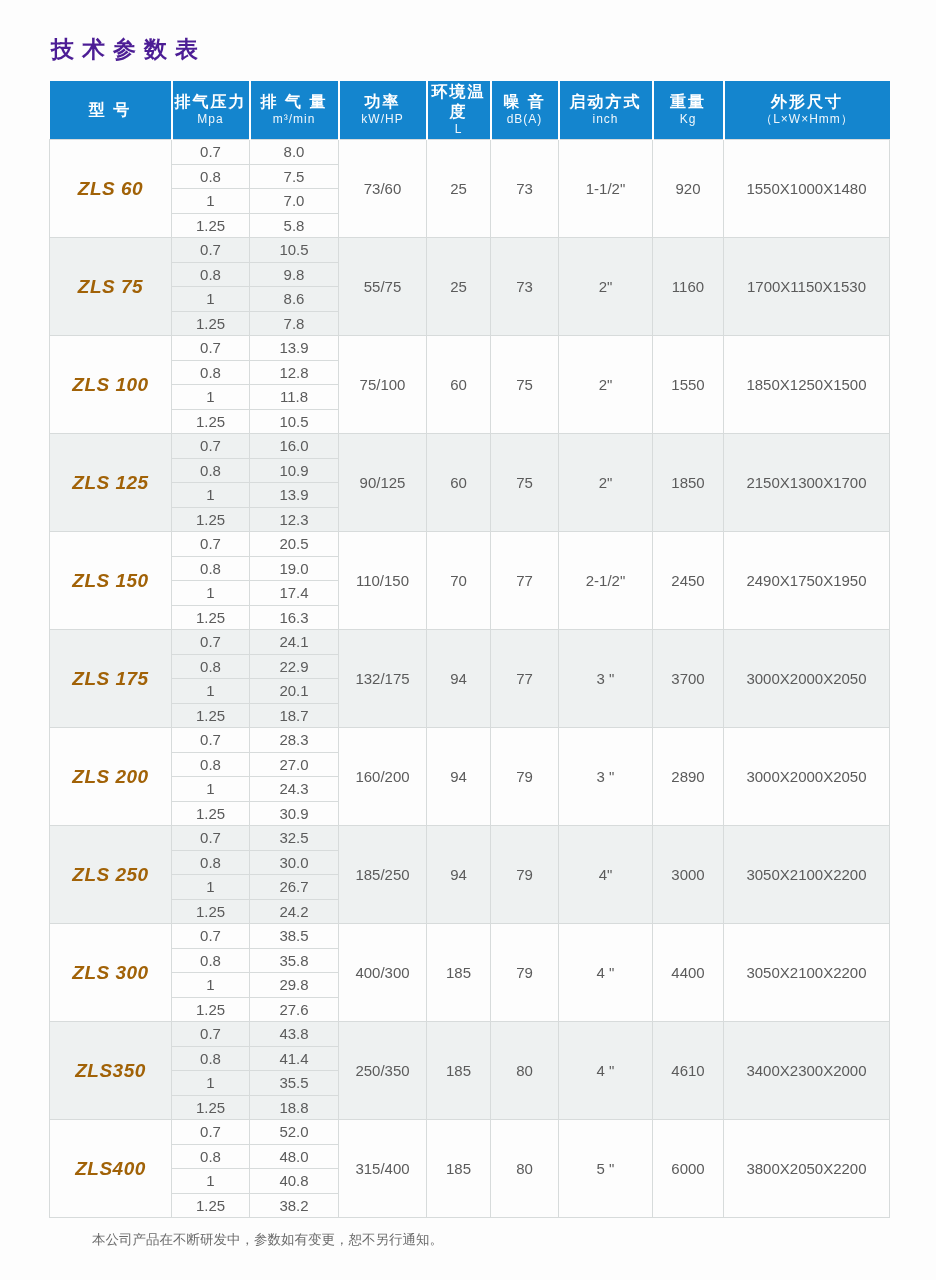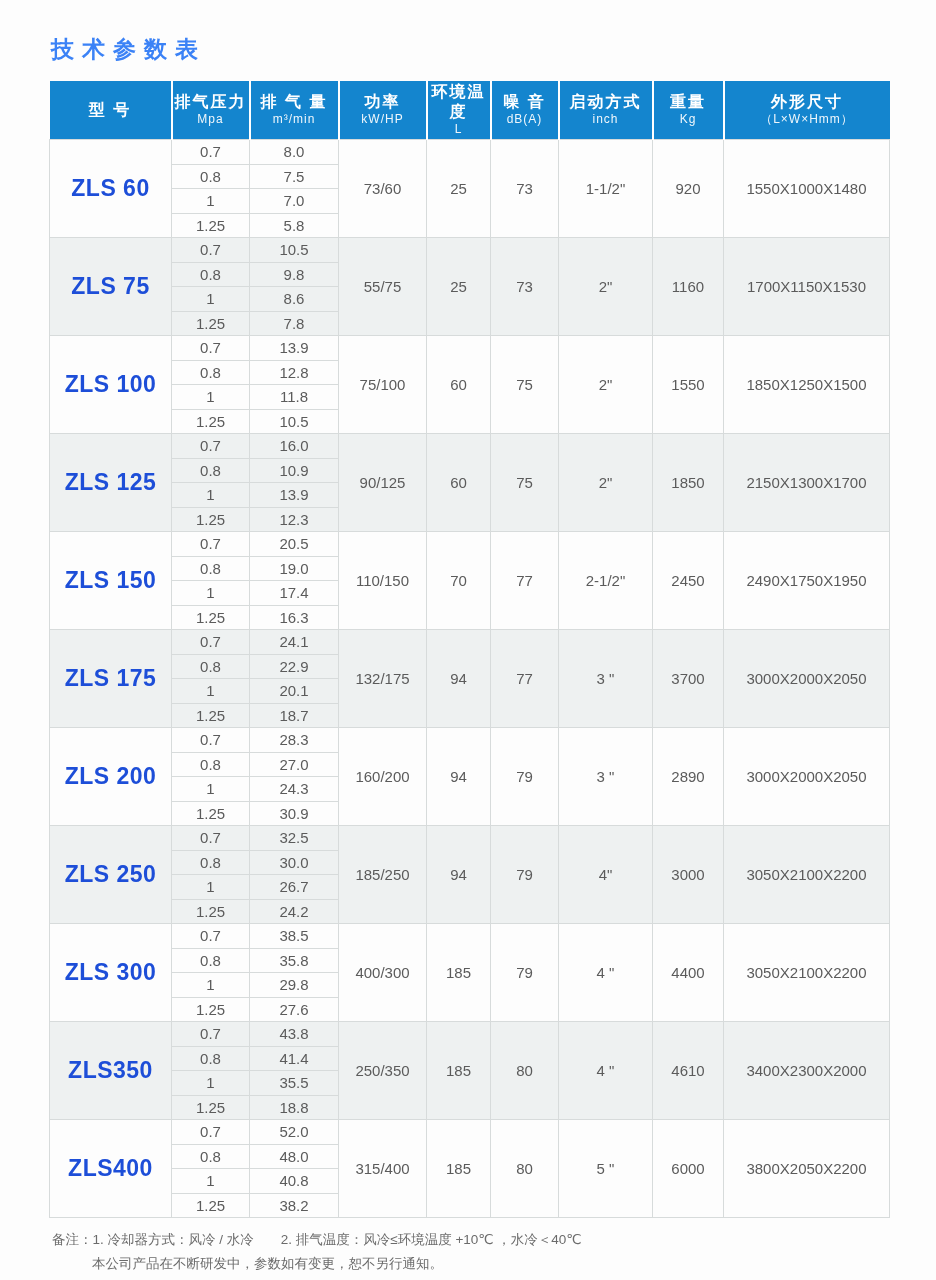--- a/index.html
+++ b/index.html
@@ -5,21 +5,21 @@
   html,body{margin:0;padding:0;}
   body{
     width:936px;height:1280px;
     background:#fdfdfd;
     font-family:"Liberation Sans","DejaVu Sans",sans-serif;
     position:relative;
     -webkit-font-smoothing:antialiased;
   }
   .page{padding:34px 0 0 49px;}
   .page-title{
-    font-size:23px;font-weight:bold;color:#3b82f6;
+    font-size:23px;font-weight:bold;color:#4c1d95;
     letter-spacing:8px;margin:0 0 16px 2px;
   }
   table.spec{
     border-collapse:collapse;table-layout:fixed;
     width:840px;
   }
   
   col.c-model{width:122px}
   col.c-press{width:78px}
   col.c-vol{width:89px}
@@ -44,21 +44,21 @@
     font-size:12px;font-weight:normal;letter-spacing:1px;opacity:.93;line-height:1.3;
   }
   tbody td{
     border:1px solid #d7dbdb;
     text-align:center;vertical-align:middle;
     color:#5b5b5b;font-size:15px;
     height:23.5px;padding:0;
   }
   tbody tr.alt td{background:#eef1f1;}
   tbody td.model{
-    font-size:23px;font-weight:bold;color:#1d4ed8;letter-spacing:.5px;
+    font-size:19px;font-weight:bold;color:#a16207;letter-spacing:.5px;font-style:italic;
   }
   .notes{
     margin:10px 0 0 3px;
     color:#6b6b6b;font-size:13.5px;line-height:1.75;
   }
   .notes .line{white-space:pre-wrap;}
   .notes .indent{padding-left:40px;}
 </style>
 </head>
 <body>
@@ -369,17 +369,16 @@
           <td>40.8</td>
         </tr>
         <tr>
           <td>1.25</td>
           <td>38.2</td>
         </tr>
       </tbody>
   </table>
 
   <div class="notes">
-    <div class="line">备注：1. 冷却器方式：风冷 / 水冷　　2. 排气温度：风冷≤环境温度 +10℃ ，水冷＜40℃</div>
     <div class="line indent">本公司产品在不断研发中，参数如有变更，恕不另行通知。</div>
   </div>
 
 </div>
 
 </body></html>

